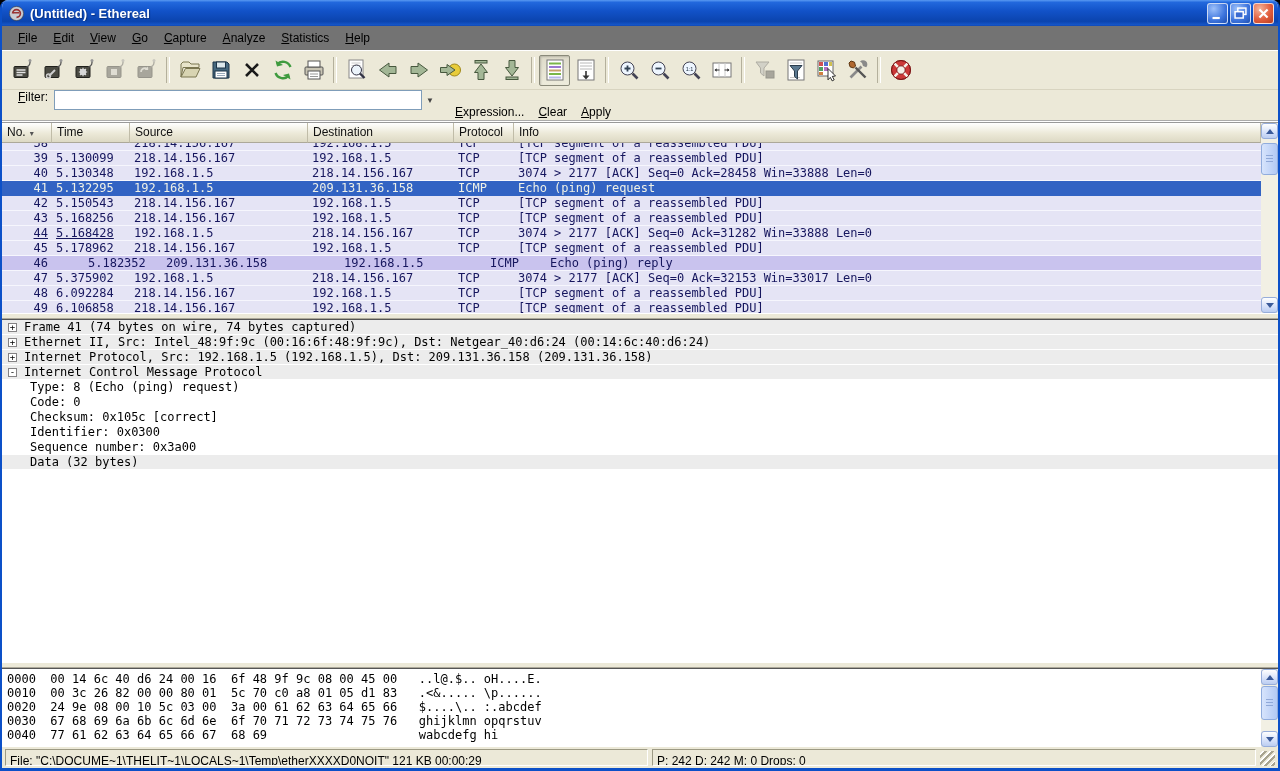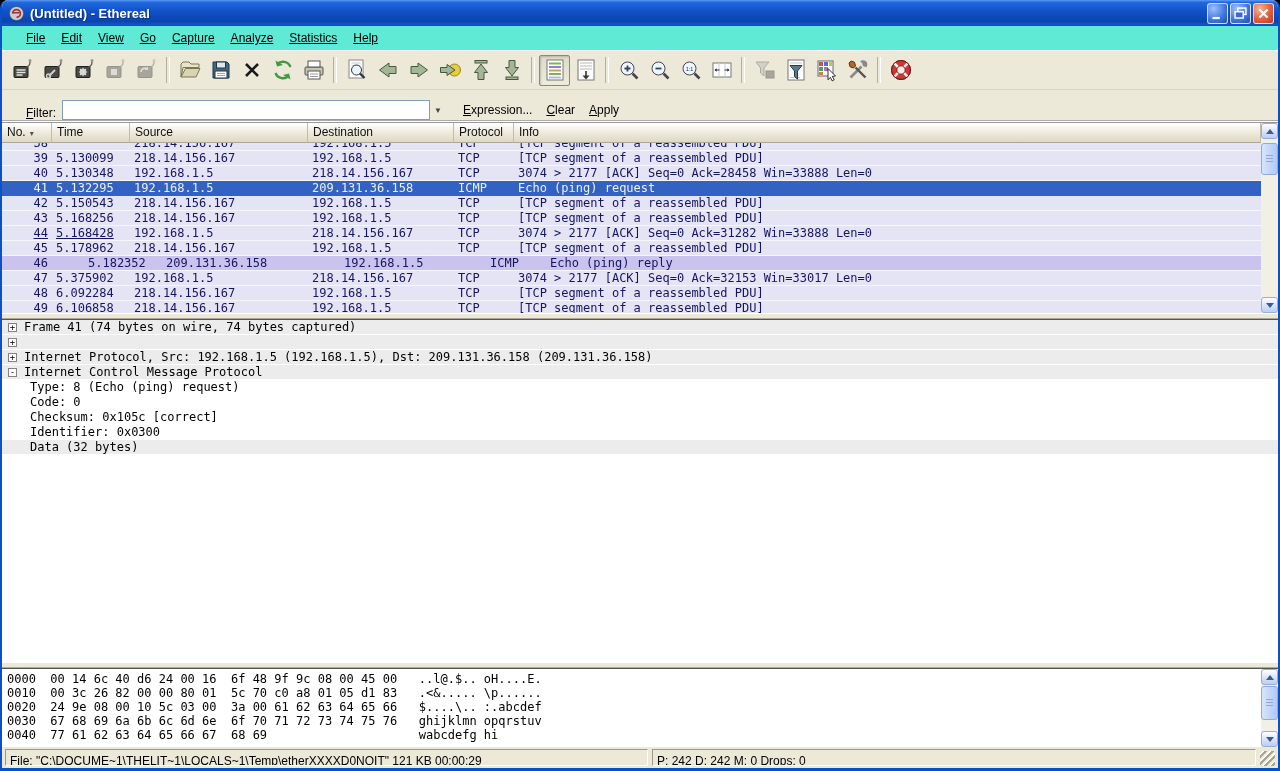--- a/index.html
+++ b/index.html
@@ -12,36 +12,36 @@
     background:linear-gradient(180deg,#5a9af2 0%,#2268dd 9%,#1252c8 42%,#0b44ae 82%,#1656c8 96%,#0e46b0 100%);}
   .title-icon{width:17px;height:17px;flex:none;margin-right:5px;}
   .title-text{color:#fff;font-weight:bold;font-size:13px;text-shadow:1px 1px 1px #0a3280;flex:1;
     white-space:nowrap;overflow:hidden;}
   .win-buttons{display:flex;gap:2px;}
   .winbtn{width:21px;height:21px;border-radius:3px;border:1px solid rgba(255,255,255,.75);
     box-sizing:border-box;display:flex;align-items:center;justify-content:center;
     background:radial-gradient(circle at 30% 25%,#9cc0fa,#3d74dd 60%,#1f4fb0);}
   .winbtn.close{background:radial-gradient(circle at 30% 25%,#f4b49a,#e25e3e 55%,#b83c1e);}
   
-  .menubar{height:24px;flex:none;display:flex;align-items:center;background:#5eead4;
-    border-bottom:1px solid #fff;padding-left:16px;font-size:12px;color:#000;text-decoration:underline;}
+  .menubar{height:24px;flex:none;display:flex;align-items:center;background:#737373;
+    border-bottom:1px solid #fff;padding-left:8px;font-size:12px;color:#000;}
   .menu-item{padding:3px 8px;cursor:default;}
   
   .toolbar{height:38px;flex:none;display:flex;align-items:center;background:#ECE9D8;
     border-bottom:1px solid #d8d4c0;padding-left:5px;}
   .tb-btn{width:31px;height:31px;flex:none;display:flex;align-items:center;justify-content:center;
     border:1px solid transparent;border-radius:2px;box-sizing:border-box;}
   .tb-btn.pressed{border:1px solid #8a8a7a;background:linear-gradient(#dedbca,#eeecdc);
     box-shadow:inset 1px 1px 2px rgba(0,0,0,.18);}
   .tb-btn.disabled{filter:grayscale(1) opacity(.42);}
   .tb-ic{width:24px;height:24px;display:block;}
   .tb-sep{width:2px;height:26px;margin:0 4px;border-left:1px solid #b4b09c;border-right:1px solid #fff;flex:none;}
   
-  .filterbar{height:30px;flex:none;display:flex;align-items:flex-end;background:#ECE9D8;
-    border-bottom:2px groove #ffffff;padding-left:24px;font-size:12px;gap:0;}
+  .filterbar{height:30px;flex:none;display:flex;align-items:flex-start;background:#ECE9D8;
+    border-bottom:2px groove #ffffff;padding-left:16px;font-size:12px;gap:0;}
   .filter-label{margin-right:6px;}
   .filter-input{width:368px;height:20px;border:1px solid #7F9DB9;background:#fff;
     font:12px "Liberation Sans",sans-serif;padding:0 3px;box-sizing:border-box;}
   .filter-drop{width:16px;height:20px;border:none;background:#ECE9D8;font-size:8px;color:#444;
     display:flex;align-items:center;justify-content:center;margin-right:10px;}
   .filter-btn{padding:3px 7px;cursor:default;white-space:nowrap;margin-top:12px;}
   
   .packet-list{height:190px;flex:none;background:#fff;position:relative;border-top:1px solid #999;display:flex;flex-direction:column;}
   .pl-header{height:20px;flex:none;display:flex;padding-right:17px;}
   .pl-h{box-sizing:border-box;background:linear-gradient(#ffffff,#ece9d8 55%,#ddd9c4);
@@ -481,27 +481,28 @@
       <div class="sb-btn down">
           <span class="sb-arrow-down"></span>
         </div>
     </div>
   </div>
 
   <div class="splitter"></div>
 
   <div class="details" id="details">
       <div class="dt-row shaded root"><span class="dt-exp">+</span><span class="dt-text">Frame 41 (74 bytes on wire, 74 bytes captured)</span></div>
-      <div class="dt-row shaded root"><span class="dt-exp">+</span></div>
+      <div class="dt-row shaded root"><span class="dt-exp">+</span><span class="dt-text">Ethernet II, Src: Intel_48:9f:9c (00:16:6f:48:9f:9c), Dst: Netgear_40:d6:24 (00:14:6c:40:d6:24)</span></div>
       <div class="dt-row shaded root"><span class="dt-exp">+</span><span class="dt-text">Internet Protocol, Src: 192.168.1.5 (192.168.1.5), Dst: 209.131.36.158 (209.131.36.158)</span></div>
       <div class="dt-row shaded root"><span class="dt-exp">-</span><span class="dt-text">Internet Control Message Protocol</span></div>
       <div class="dt-row child"><span class="dt-text">Type: 8 (Echo (ping) request)</span></div>
       <div class="dt-row child"><span class="dt-text">Code: 0</span></div>
       <div class="dt-row child"><span class="dt-text">Checksum: 0x105c [correct]</span></div>
       <div class="dt-row child"><span class="dt-text">Identifier: 0x0300</span></div>
+      <div class="dt-row child"><span class="dt-text">Sequence number: 0x3a00</span></div>
       <div class="dt-row shaded child"><span class="dt-text">Data (32 bytes)</span></div>
     </div>
 
   <div class="splitter"></div>
 
   <div class="hexpane">
     <div class="hex-rows" id="hex-rows">
         <div class="hex-row">0000  00 14 6c 40 d6 24 00 16  6f 48 9f 9c 08 00 45 00   ..l@.$.. oH....E.</div>
         <div class="hex-row">0010  00 3c 26 82 00 00 80 01  5c 70 c0 a8 01 05 d1 83   .&lt;&amp;..... \p......</div>
         <div class="hex-row">0020  24 9e 08 00 10 5c 03 00  3a 00 61 62 63 64 65 66   $....\.. :.abcdef</div>

